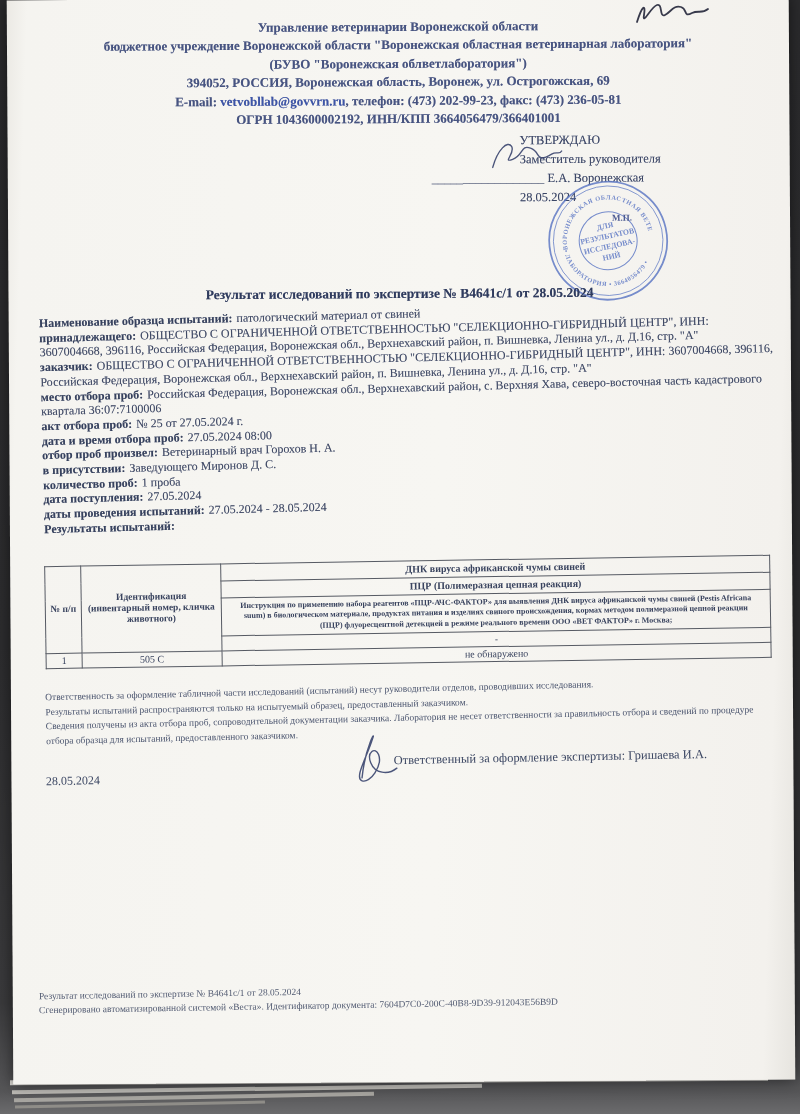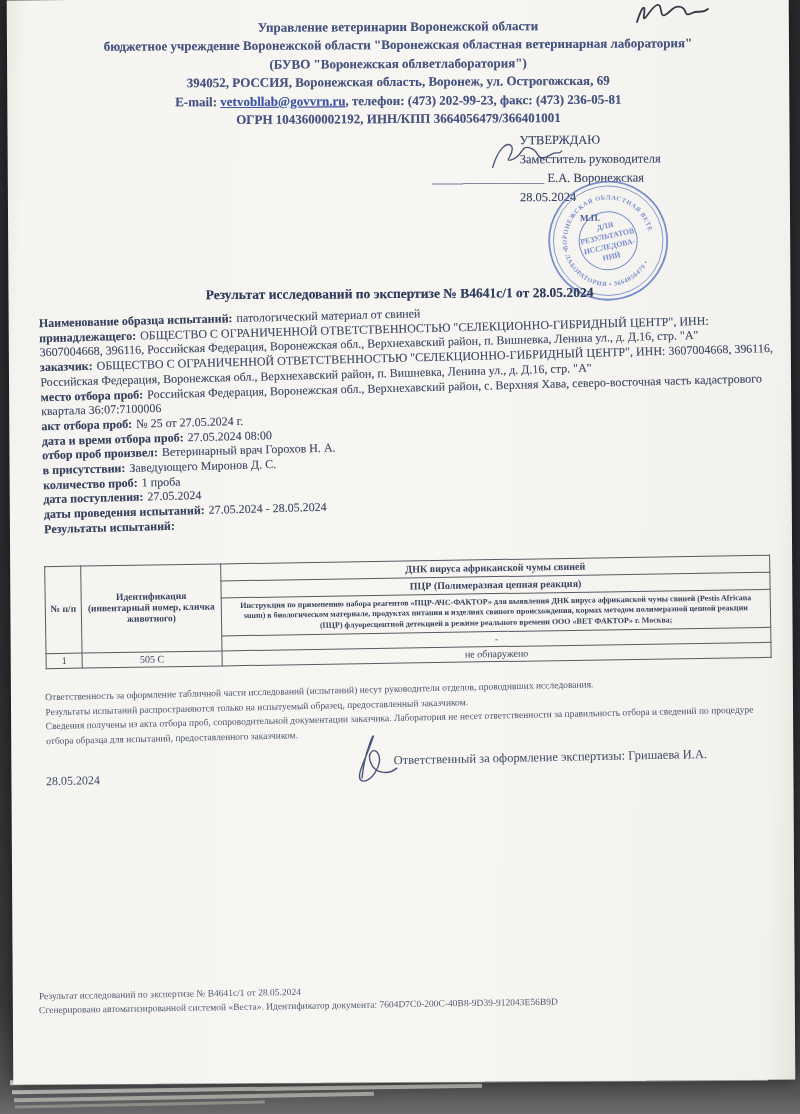--- a/index.html
+++ b/index.html
@@ -24,34 +24,34 @@
     box-shadow: 0 0 16px rgba(0,0,0,.55);
     transform: rotate(-0.35deg);
   }
 
   
   .doc-header {
     position:absolute; top:20px; left:0; right:0; text-align:center;
     font-size:13px; line-height:18.4px; font-weight:600; color:#475481;
     text-shadow:0 0 .5px rgba(60,70,120,.45);
   }
-  .email { color:#3d55a8; text-decoration:underline; }
+  .email { color:#3d55a8; }
 
   
   .approval {
     position:absolute; top:134px; left:424px; width:330px;
     font-size:12.5px; line-height:19px; color:#3c4766;
     text-shadow:0 0 .4px rgba(60,70,120,.4);
   }
   .approval .ind { padding-left:88px; }
   .appr-sig { position:absolute; left:58px; top:6px; }
 
   
   .stamp { position:absolute; left:538px; top:182px; width:124px; height:124px; transform:rotate(-12deg); opacity:.82; }
-  .stamp-mp { position:absolute; left:572px; top:216px; font-size:9px; font-weight:700; color:#4c5a92; z-index:4; }
+  .stamp-mp { position:absolute; left:604px; top:216px; font-size:9px; font-weight:700; color:#4c5a92; z-index:4; }
 
   .doc-title {
     position:absolute; top:288px; left:0; right:0; text-align:center;
     font-size:13.5px; font-weight:700; color:#2f3b5e;
     text-shadow:0 0 .5px rgba(47,59,94,.5);
   }
 
   
   .fields {
     position:absolute; top:316px; left:30px; width:734px;

